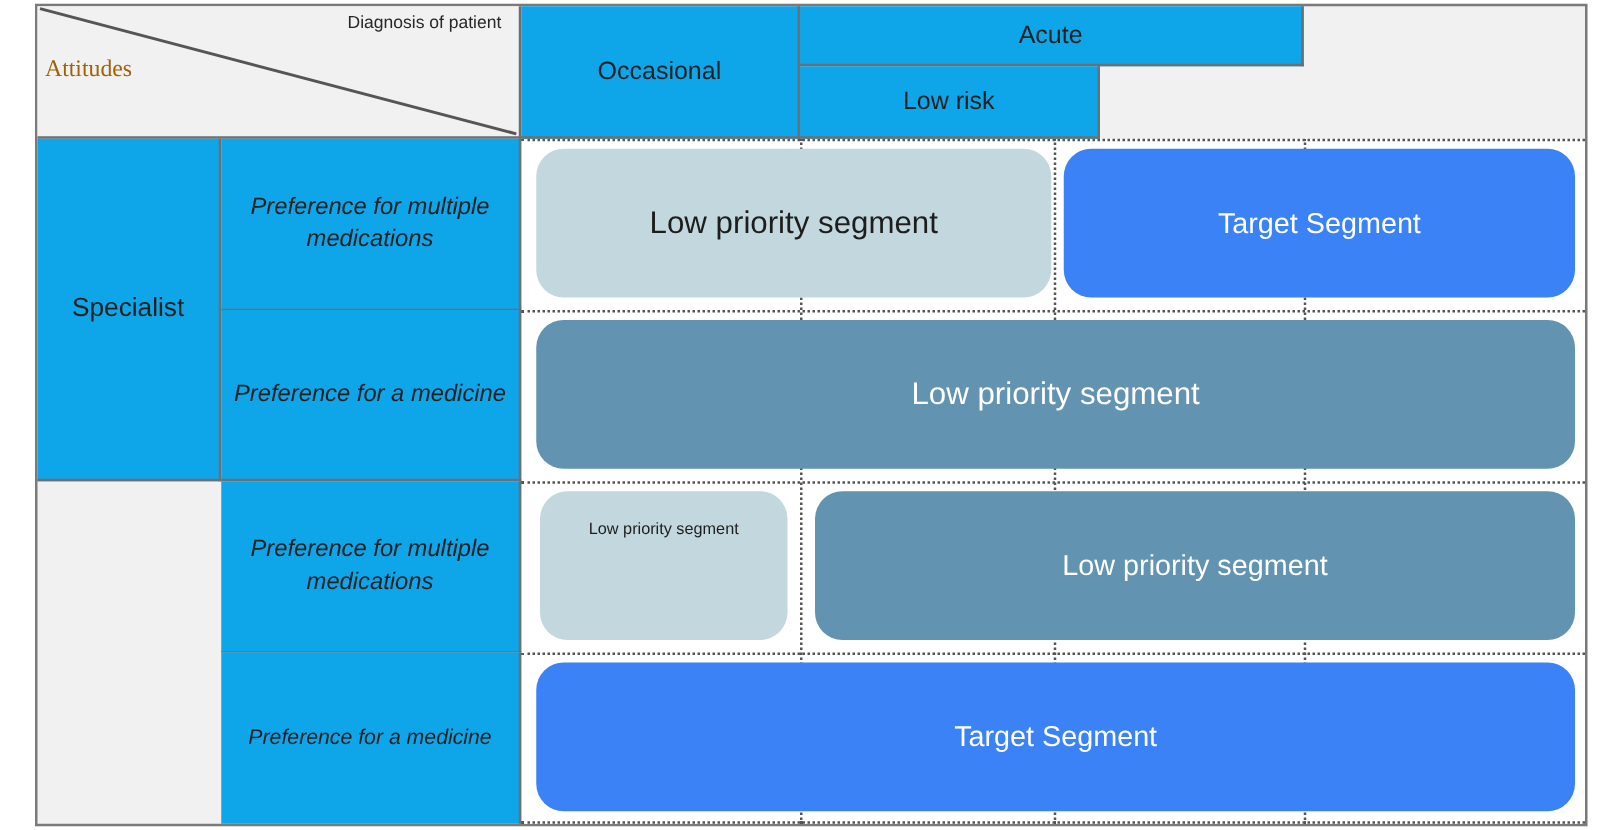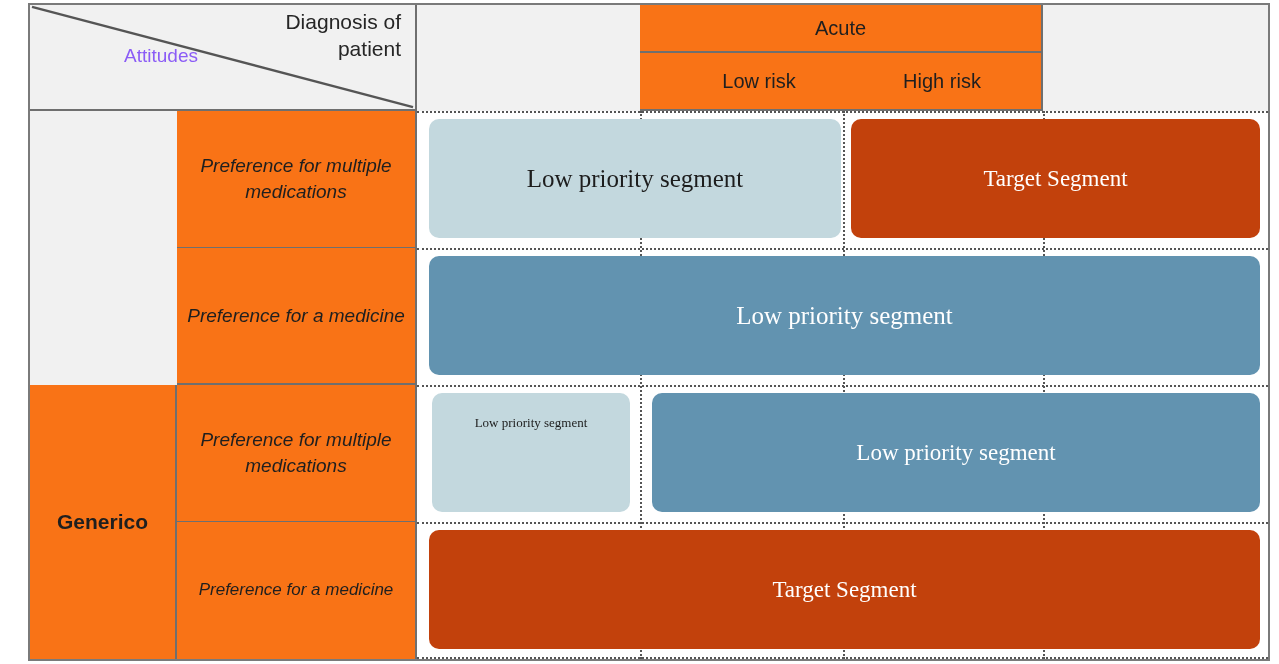--- a/index.html
+++ b/index.html
@@ -25,21 +25,21 @@
     height: 658px;
     border: 2px solid #7a7a7a;
     box-sizing: border-box;
     background: #f1f1f1;
   }
 
   
   .cell {
     position: absolute;
     box-sizing: border-box;
-    background: #f97316;
+    background: #0ea5e9;
     display: flex;
     align-items: center;
     justify-content: center;
     text-align: center;
     color: #1f1f1f;
     line-height: 1.35;
   }
 
   
   #corner {
@@ -53,32 +53,33 @@
   #corner svg {
     position: absolute; left: 0; top: 0;
     width: 100%; height: 100%;
     display: block;
   }
   .corner-tr {
     position: absolute;
     right: 14px; top: 4px;
     width: 175px;
     text-align: right;
-    font-size: 21px;
+    font-size: 14px;
     color: #262626;
     line-height: 1.28;
   }
   .corner-bl {
     position: absolute;
     left: 6px; top: 36px;
     width: 250px;
-    text-align: center;
+    text-align: left;
     font-size: 19px;
-    color: #8b5cf6;
+    color: #a16207;
     line-height: 1.6;
+    font-family: Liberation Serif, serif;
   }
 
   
   #hdr-occasional {
     left: 417px; top: 5px; width: 223px; height: 106px;
     border-right: 2px solid #6f6f6f;
     border-bottom: 2px solid #6f6f6f;
     font-size: 20px;
   }
   #hdr-acute {
@@ -149,31 +150,30 @@
   .data-bg {
     position: absolute;
     left: 417px; top: 111px;
     width: 851px; height: 548px;
     background: #ffffff;
   }
 
   
   .seg {
     position: absolute;
-    border-radius: 10px;
+    border-radius: 22px;
     display: flex;
     align-items: center;
     justify-content: center;
     text-align: center;
     box-sizing: border-box;
-    font-family: Liberation Serif, serif;
   }
   .seg-pale    { background: #c3d8de; color: #1d1d1d; }
   .seg-blue    { background: #6293b0; color: #ffffff; }
-  .seg-green   { background: #c2410c; color: #ffffff; }
+  .seg-green   { background: #3b82f6; color: #ffffff; }
 
   .seg-lg { font-size: 25px; }
   .seg-md { font-size: 23px; }
   .seg-sm { font-size: 13px; align-items: flex-start; padding-top: 22px; }
 </style>
 </head>
 <body>
 
 <div id="matrix-root">
 
@@ -192,25 +192,25 @@
   <div id="corner" class="cell">
     <svg viewBox="0 0 387 106" preserveAspectRatio="none">
       <line x1="2" y1="2" x2="385" y2="104" stroke="#555555" stroke-width="2.4"></line>
     </svg>
     <div class="corner-tr">Diagnosis of patient</div>
     <div class="corner-bl">
       <div>Attitudes</div>
     </div>
   </div>
 
+  <div id="hdr-occasional" class="cell">Occasional</div>
   <div id="hdr-acute" class="cell">Acute</div>
   <div id="hdr-lowrisk" class="cell">Low risk</div>
-  <div id="hdr-highrisk" class="cell">High risk</div>
-
-  <div id="grp-generico" class="cell">Generico</div>
+
+  <div id="grp-specialist" class="cell">Specialist</div>
 
   <div id="sub-r1" class="cell subrow">Preference for multiple medications</div>
   <div id="sub-r2" class="cell subrow">Preference for a medicine</div>
   <div id="sub-r3" class="cell subrow">Preference for multiple medications</div>
   <div id="sub-r4" class="cell subrow">Preference for a medicine</div>
 
   <div class="seg seg-pale seg-lg" style="left:429px; top:119px; width:412px; height:119px;">Low priority segment</div>
   <div class="seg seg-green seg-md" style="left:851px; top:119px; width:409px; height:119px;">Target Segment</div>
 
   <div class="seg seg-blue seg-lg" style="left:429px; top:256px; width:831px; height:119px;">Low priority segment</div>

